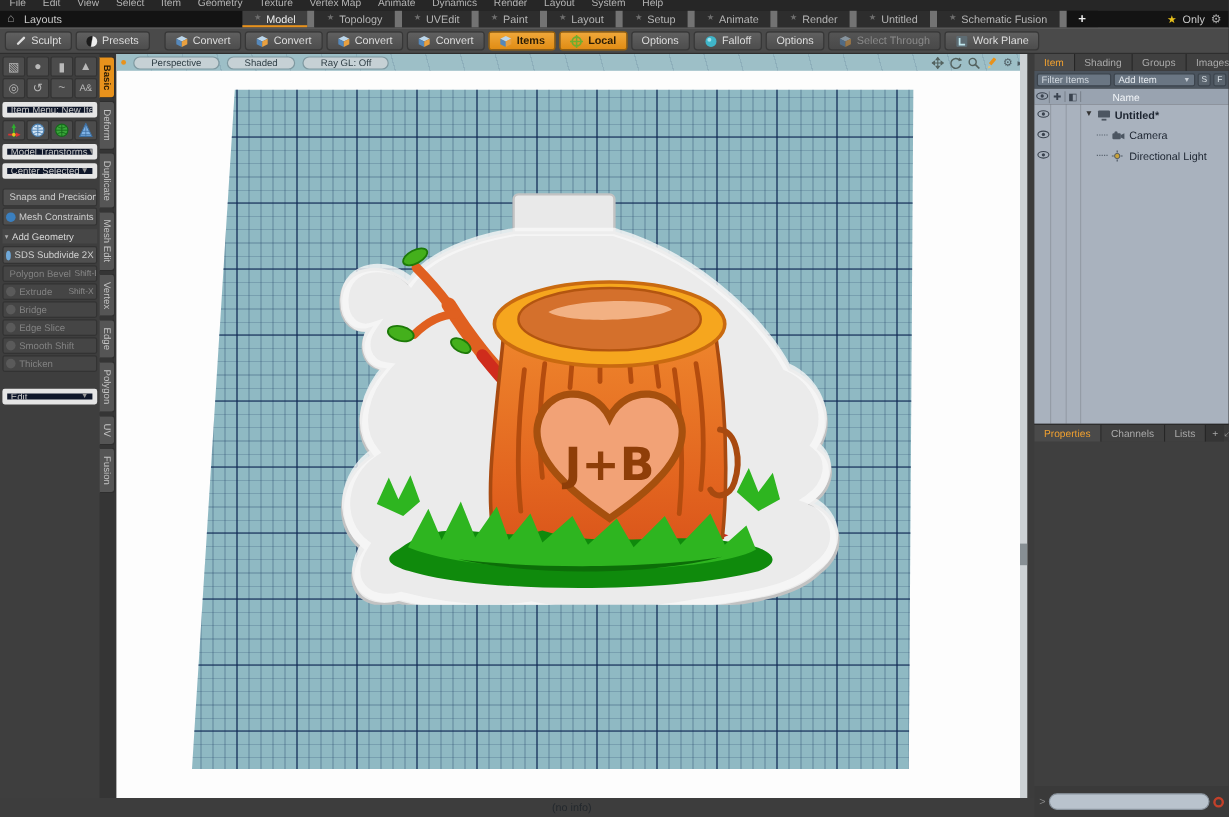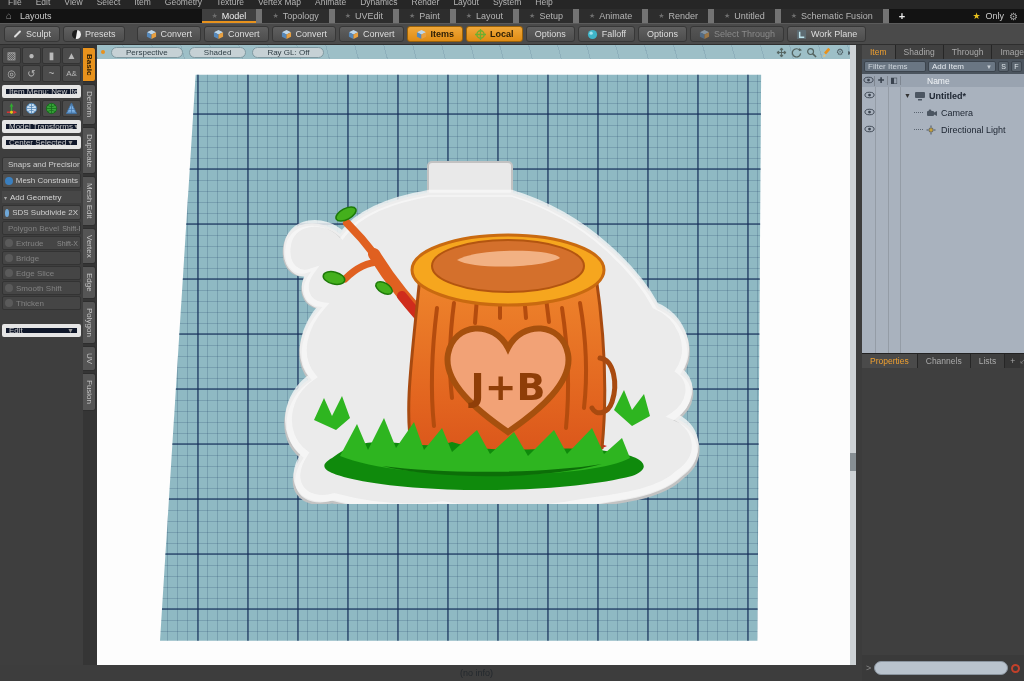--- a/index.html
+++ b/index.html
@@ -572,21 +572,21 @@
     </div>
     <div class="vp-splitter">
         <div class="handle"></div>
       </div>
   </div>
 
   <div class="rightpanel">
     <div class="rp-tabs">
       <div class="rp-tab active">Item ...</div>
       <div class="rp-tab">Shading</div>
-      <div class="rp-tab">Through</div>
+      <div class="rp-tab">Groups</div>
       <div class="rp-tab">Images</div>
 
     </div>
     <div class="rp-filter">
       <input placeholder="Filter Items" style="">
       <div class="addItem">
           <span>Add Item</span>
           <span class="car">▼</span>
         </div>
       <div class="sqbtn">S</div>

